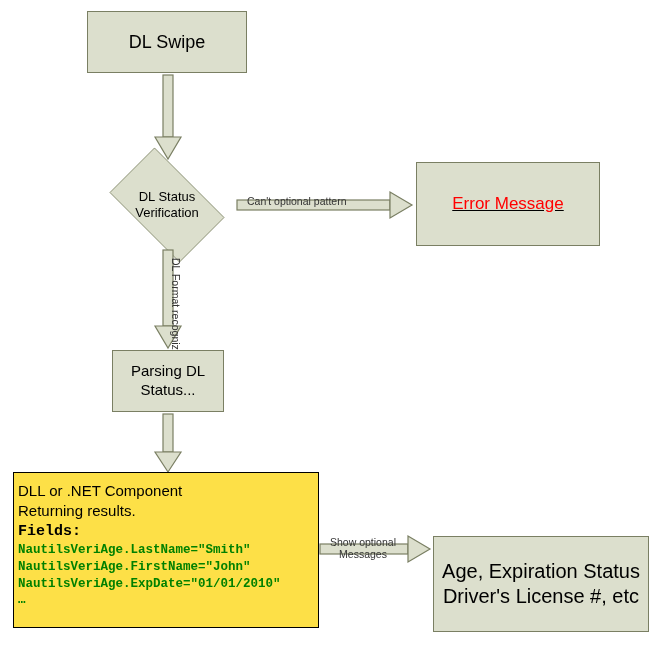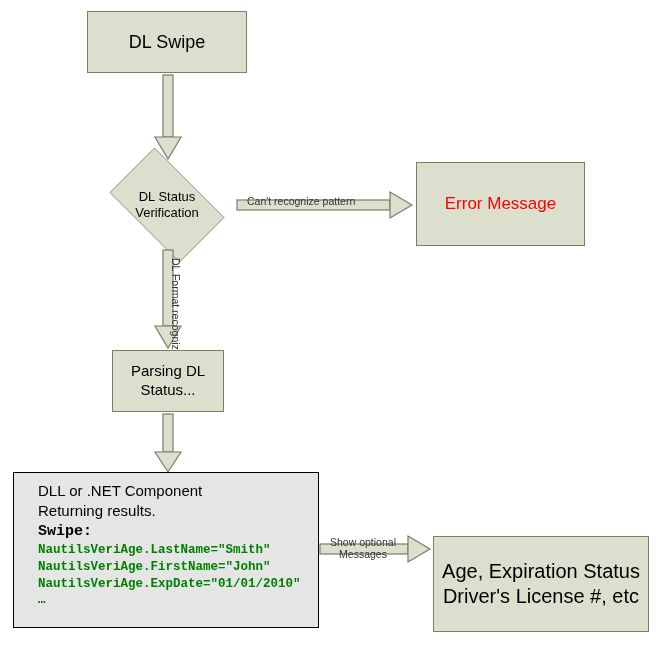--- a/index.html
+++ b/index.html
@@ -41,24 +41,24 @@
   .decision-label {
     position: absolute;
     top: 0; left: 0; right: 0; bottom: 0;
     display: flex; align-items: center; justify-content: center;
     text-align: center;
     font-size: 13px;
     line-height: 1.2;
   }
   .result-box {
     position: absolute;
-    background: #e5e5e5;
+    background: #fde047;
     border: 1.5px solid #000;
     box-sizing: border-box;
-    padding: 8px 24px;
+    padding: 8px 4px;
     font-size: 14px;
     line-height: 1.35;
     text-align: left;
   }
   .result-title { font-size: 15px; }
   .result-sample-label { font-family: "Courier New", monospace; font-weight: bold; font-size: 15px; }
   .sample-line { font-family: "Courier New", monospace; color: #008000; font-weight: bold; font-size: 12.5px; white-space: nowrap; }
   .error-text { color: #ff0000; font-size: 17px; line-height:1.3; }
   svg.arrow { position: absolute; overflow: visible; }
   .edge-label {
@@ -87,23 +87,23 @@
   <div class="decision-label">
     <span style="white-space:pre-line;">DL Status
 Verification</span>
   </div>
 </div>
 
 <svg class="arrow" style="left:237px; top:192px; width:177px; height:26px;">
   <rect x="0" y="8" width="153" height="10" fill="#DCDFCD" stroke="#7A7F63" stroke-width="1.2"></rect>
   <polygon points="153,0 153,26 175,13" fill="#DCDFCD" stroke="#7A7F63" stroke-width="1.2"></polygon>
 </svg>
-<div class="edge-label" style="left:247px; top:195px;">Can't recognize pattern</div>
+<div class="edge-label" style="left:247px; top:195px;">Can't optional pattern</div>
 
-<div class="node" style="left:416px; top:162px; width:169px; height:84px;">
+<div class="node" style="left:416px; top:162px; width:184px; height:84px;text-decoration:underline;">
   <div class="error-text">
     <span>Error Message</span><br>
   </div>
 </div>
 
 <svg class="arrow" style="left:155px; top:250px; width:26px; height:100px;">
   <rect x="8" y="0" width="10" height="76" fill="#DCDFCD" stroke="#7A7F63" stroke-width="1.2"></rect>
   <polygon points="0,76 26,76 13,98" fill="#DCDFCD" stroke="#7A7F63" stroke-width="1.2"></polygon>
 </svg>
 <div class="edge-label vert" style="left:170px; top:258px;">DL Format
@@ -115,21 +115,21 @@
 </div>
 
 <svg class="arrow" style="left:155px; top:414px; width:26px; height:60px;">
   <rect x="8" y="0" width="10" height="38" fill="#DCDFCD" stroke="#7A7F63" stroke-width="1.2"></rect>
   <polygon points="0,38 26,38 13,58" fill="#DCDFCD" stroke="#7A7F63" stroke-width="1.2"></polygon>
 </svg>
 
 <div class="result-box" style="left:13px; top:472px; width:306px; height:156px;">
   <div class="result-title">DLL or .NET Component</div>
   <div class="result-title">Returning results.</div>
-  <div class="result-sample-label">Swipe:</div>
+  <div class="result-sample-label">Fields:</div>
   <div class="sample-line">NautilsVeriAge.LastName="Smith"</div>
   <div class="sample-line">NautilsVeriAge.FirstName="John"</div>
   <div class="sample-line">NautilsVeriAge.ExpDate="01/01/2010"</div>
   <div class="sample-line">…</div>
 </div>
 
 <svg class="arrow" style="left:320px; top:536px; width:112px; height:26px;">
   <rect x="0" y="8" width="88" height="10" fill="#DCDFCD" stroke="#7A7F63" stroke-width="1.2"></rect>
   <polygon points="88,0 88,26 110,13" fill="#DCDFCD" stroke="#7A7F63" stroke-width="1.2"></polygon>
 </svg>

